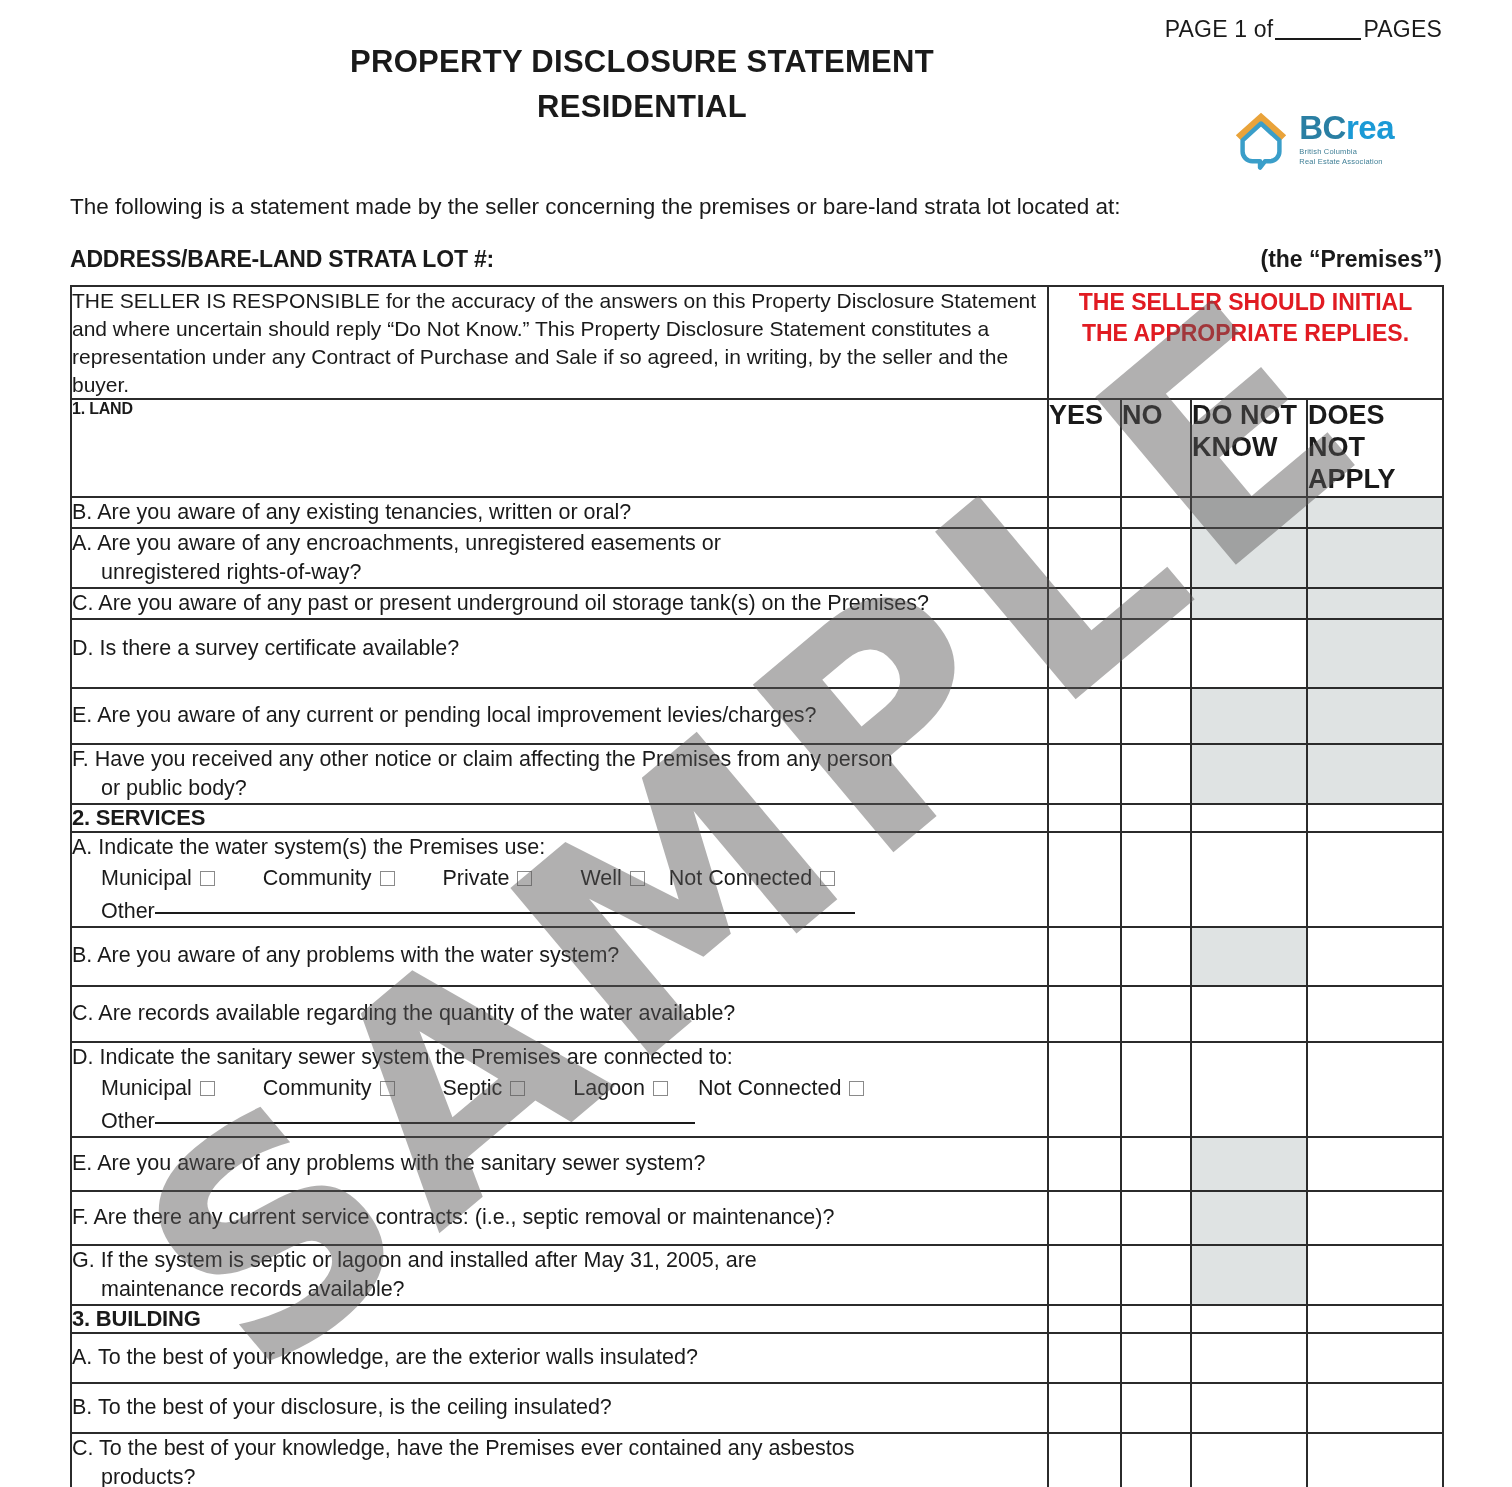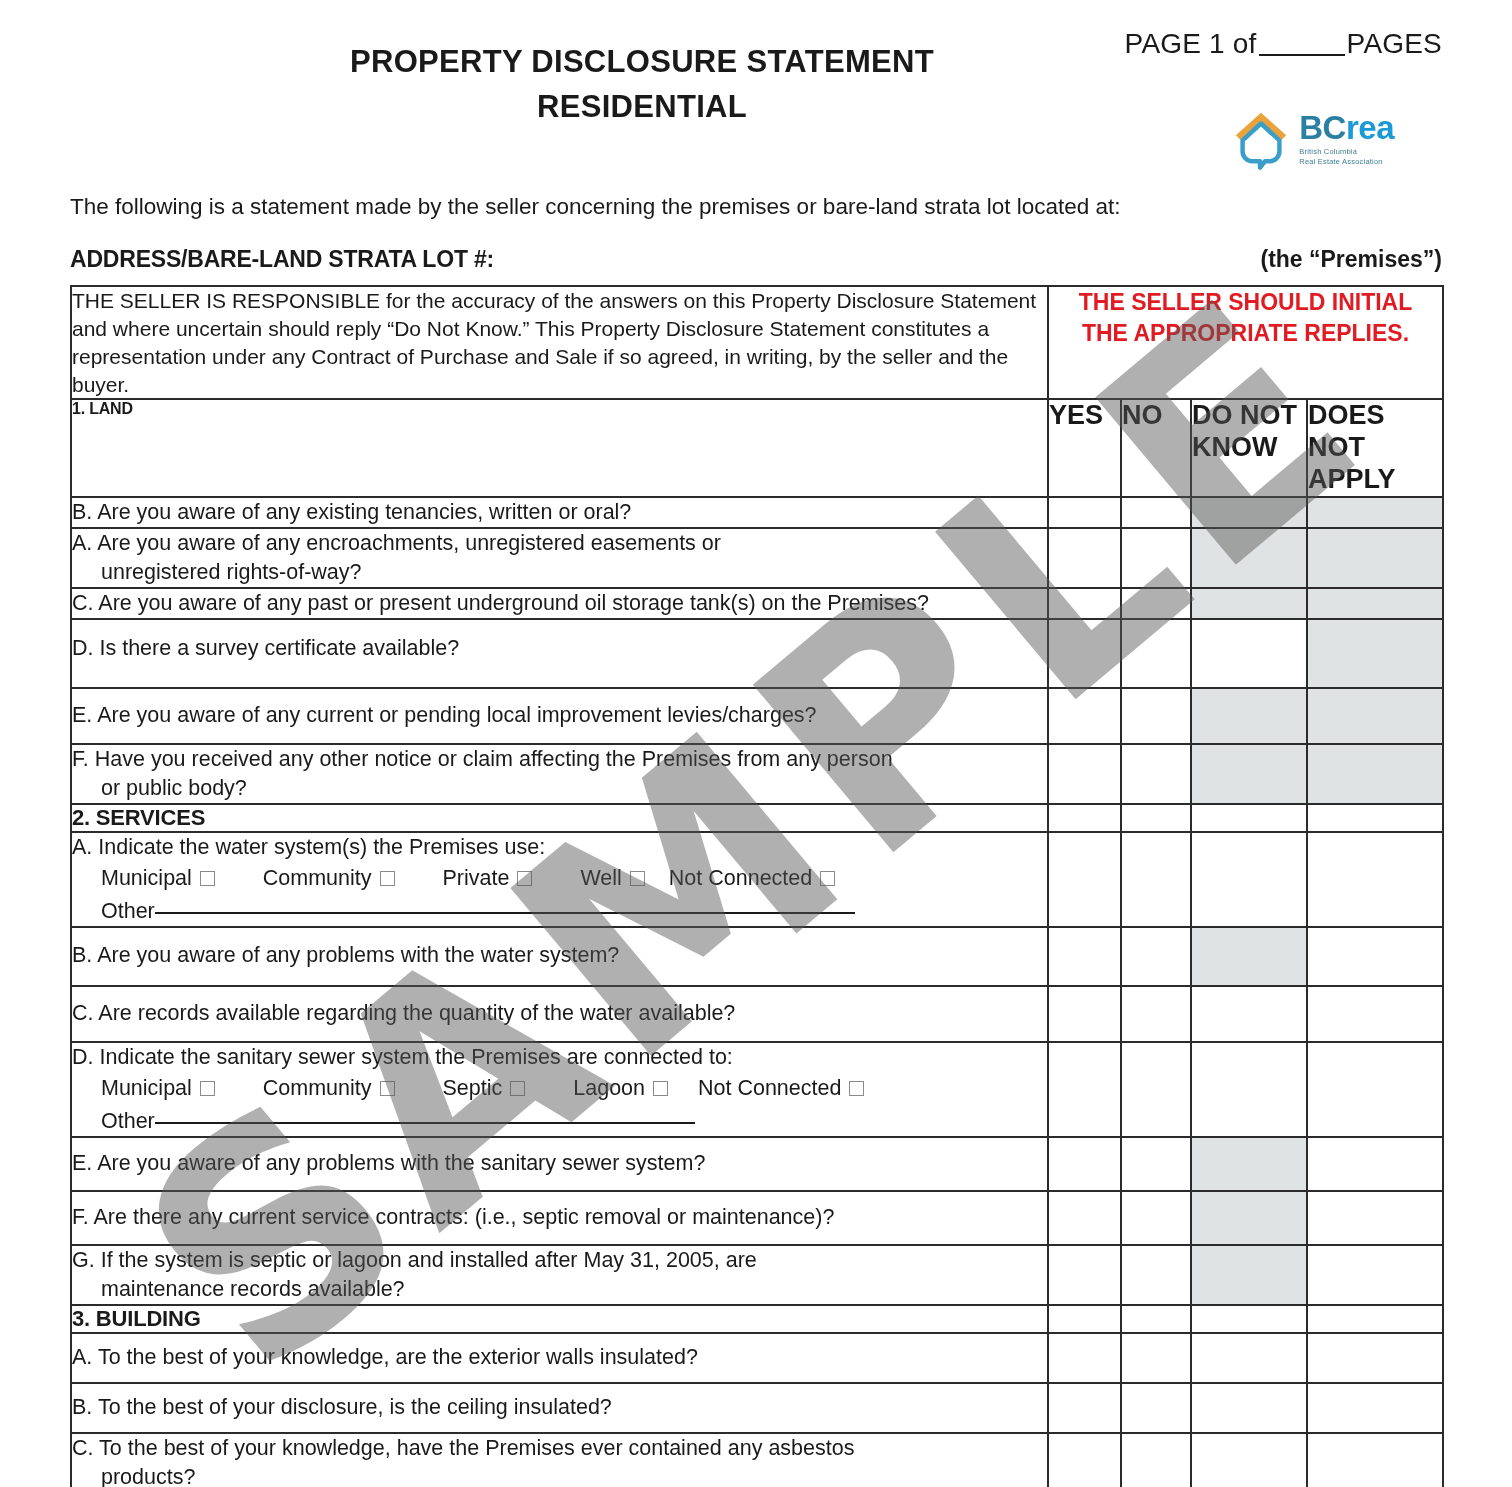--- a/index.html
+++ b/index.html
@@ -62,22 +62,22 @@
   .doc-title {
     font-size: 31px;
     font-weight: 700;
     letter-spacing: 0.3px;
     line-height: 1.45;
     margin: 0;
   }
   .page-count {
     position: absolute;
     right: 70px;
-    top: 28px;
-    font-size: 28px;
+    top: 16px;
+    font-size: 23px;
     letter-spacing: 0.2px;
     white-space: nowrap;
   }
   .page-count .blank {
     display: inline-block;
     border-bottom: 2px solid #1a1a1a;
     width: 86px;
     margin: 0 2px;
     vertical-align: -3px;
   }

